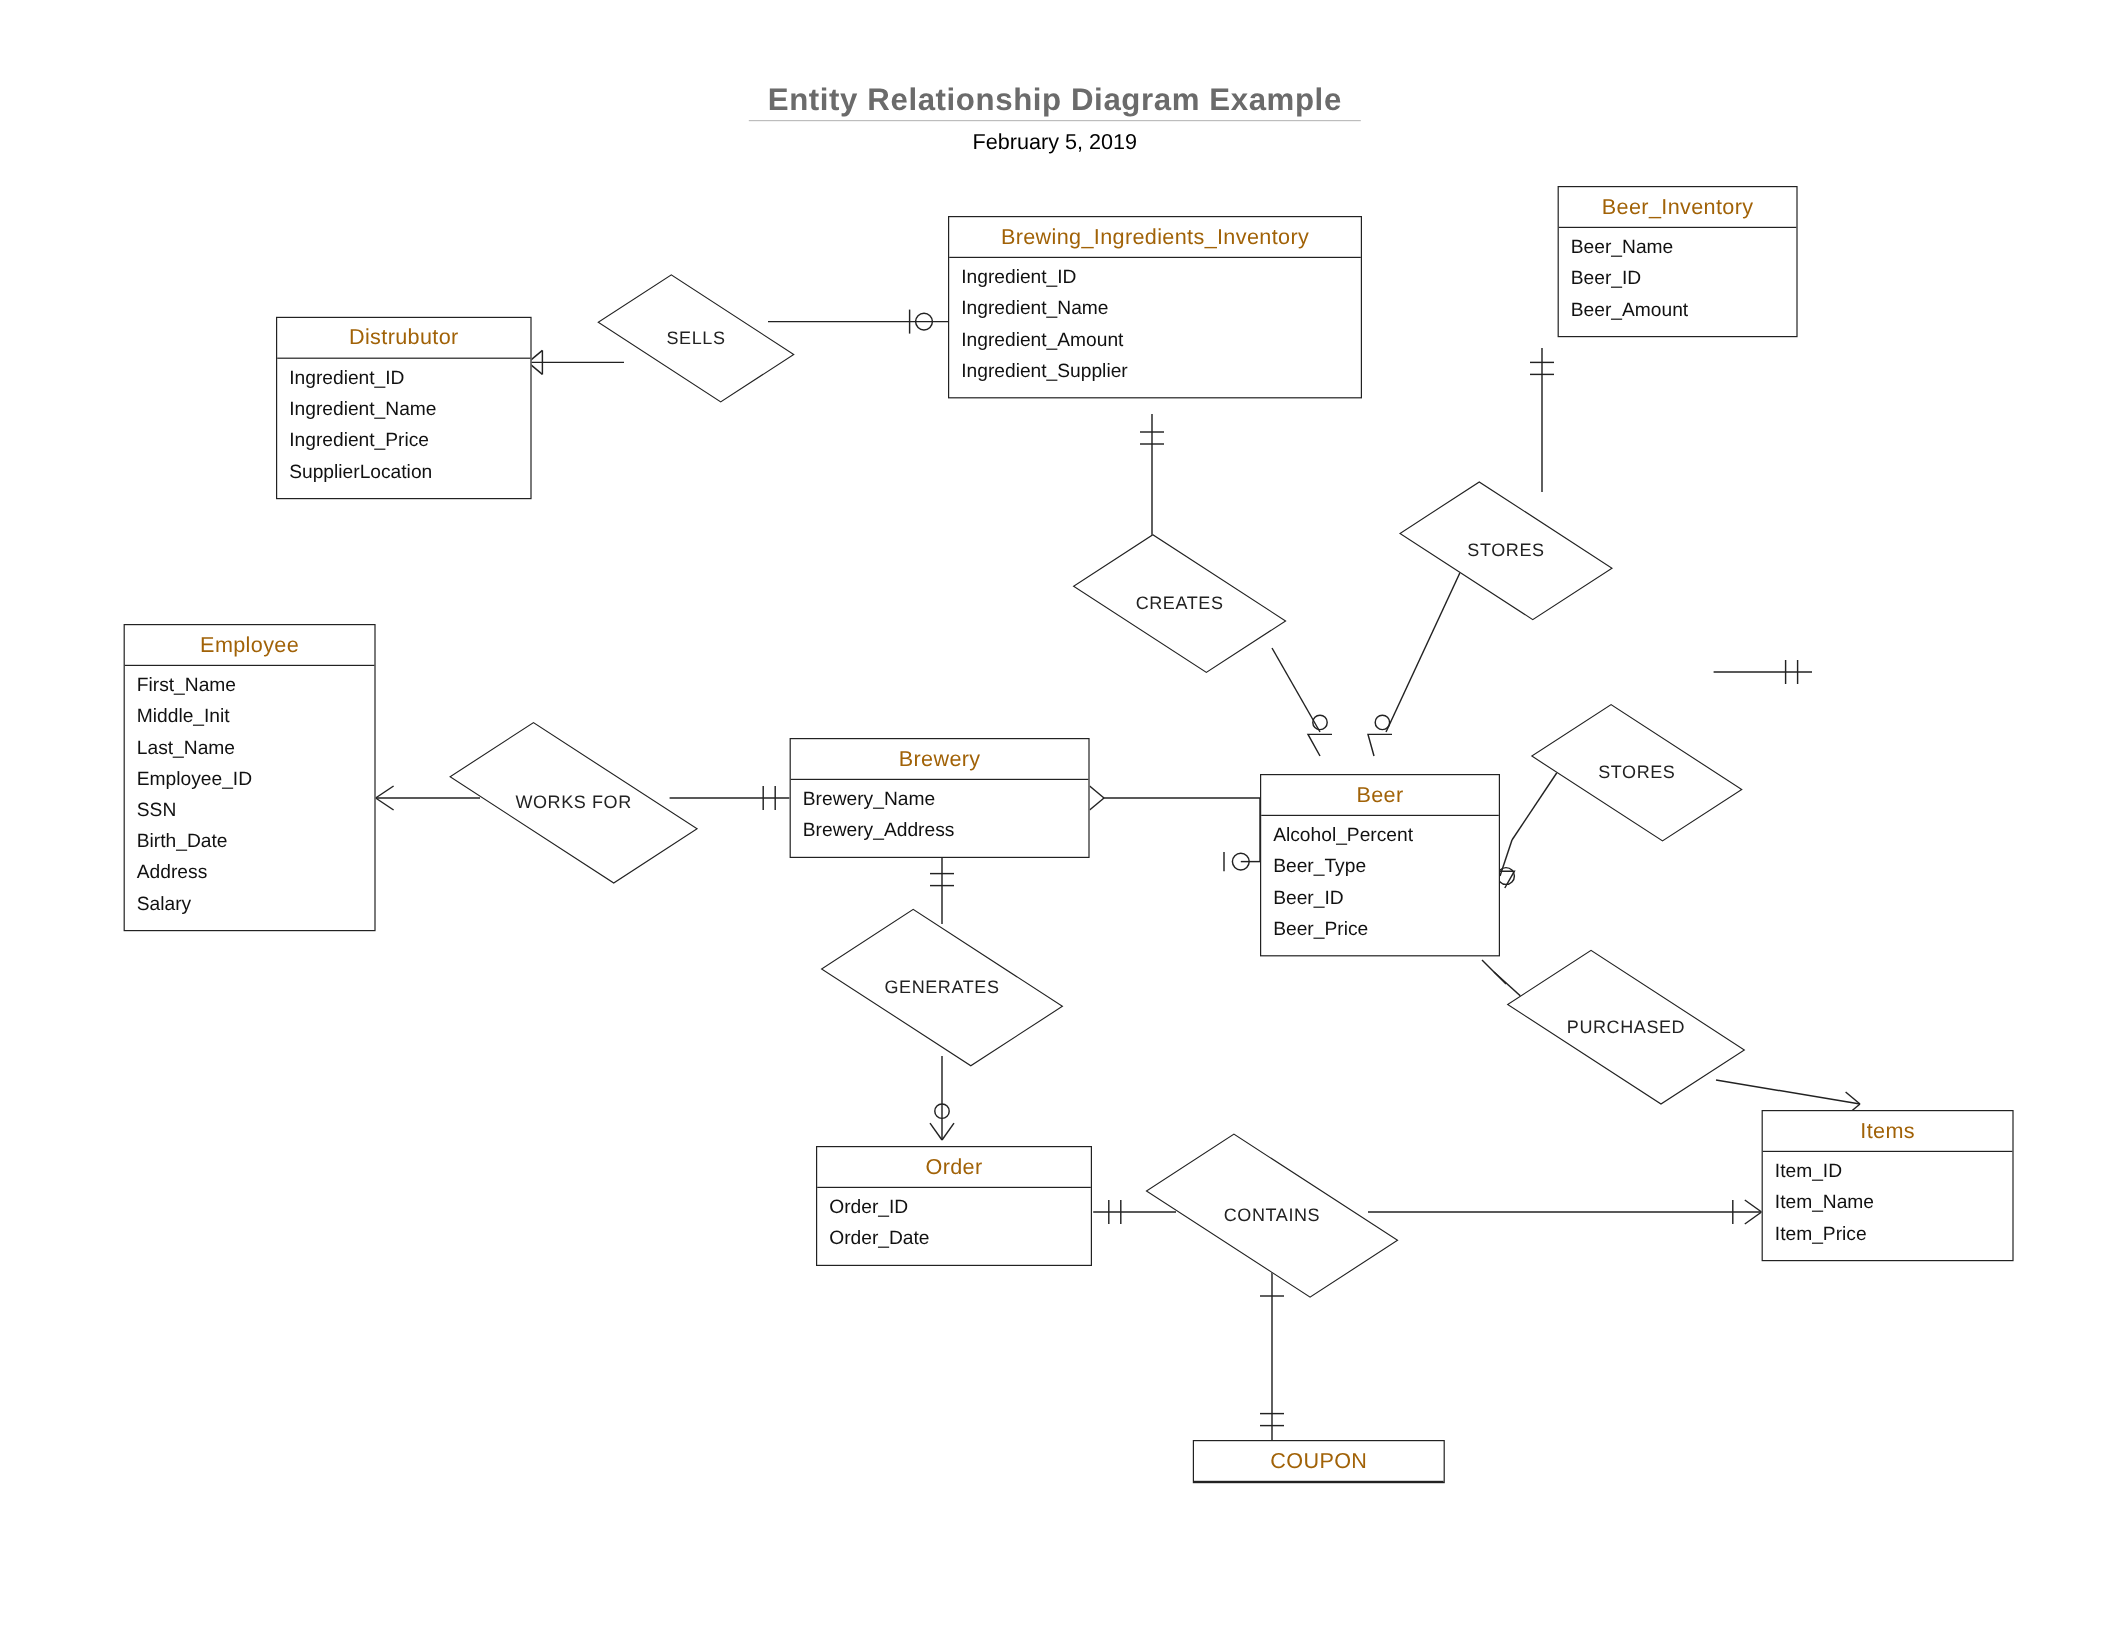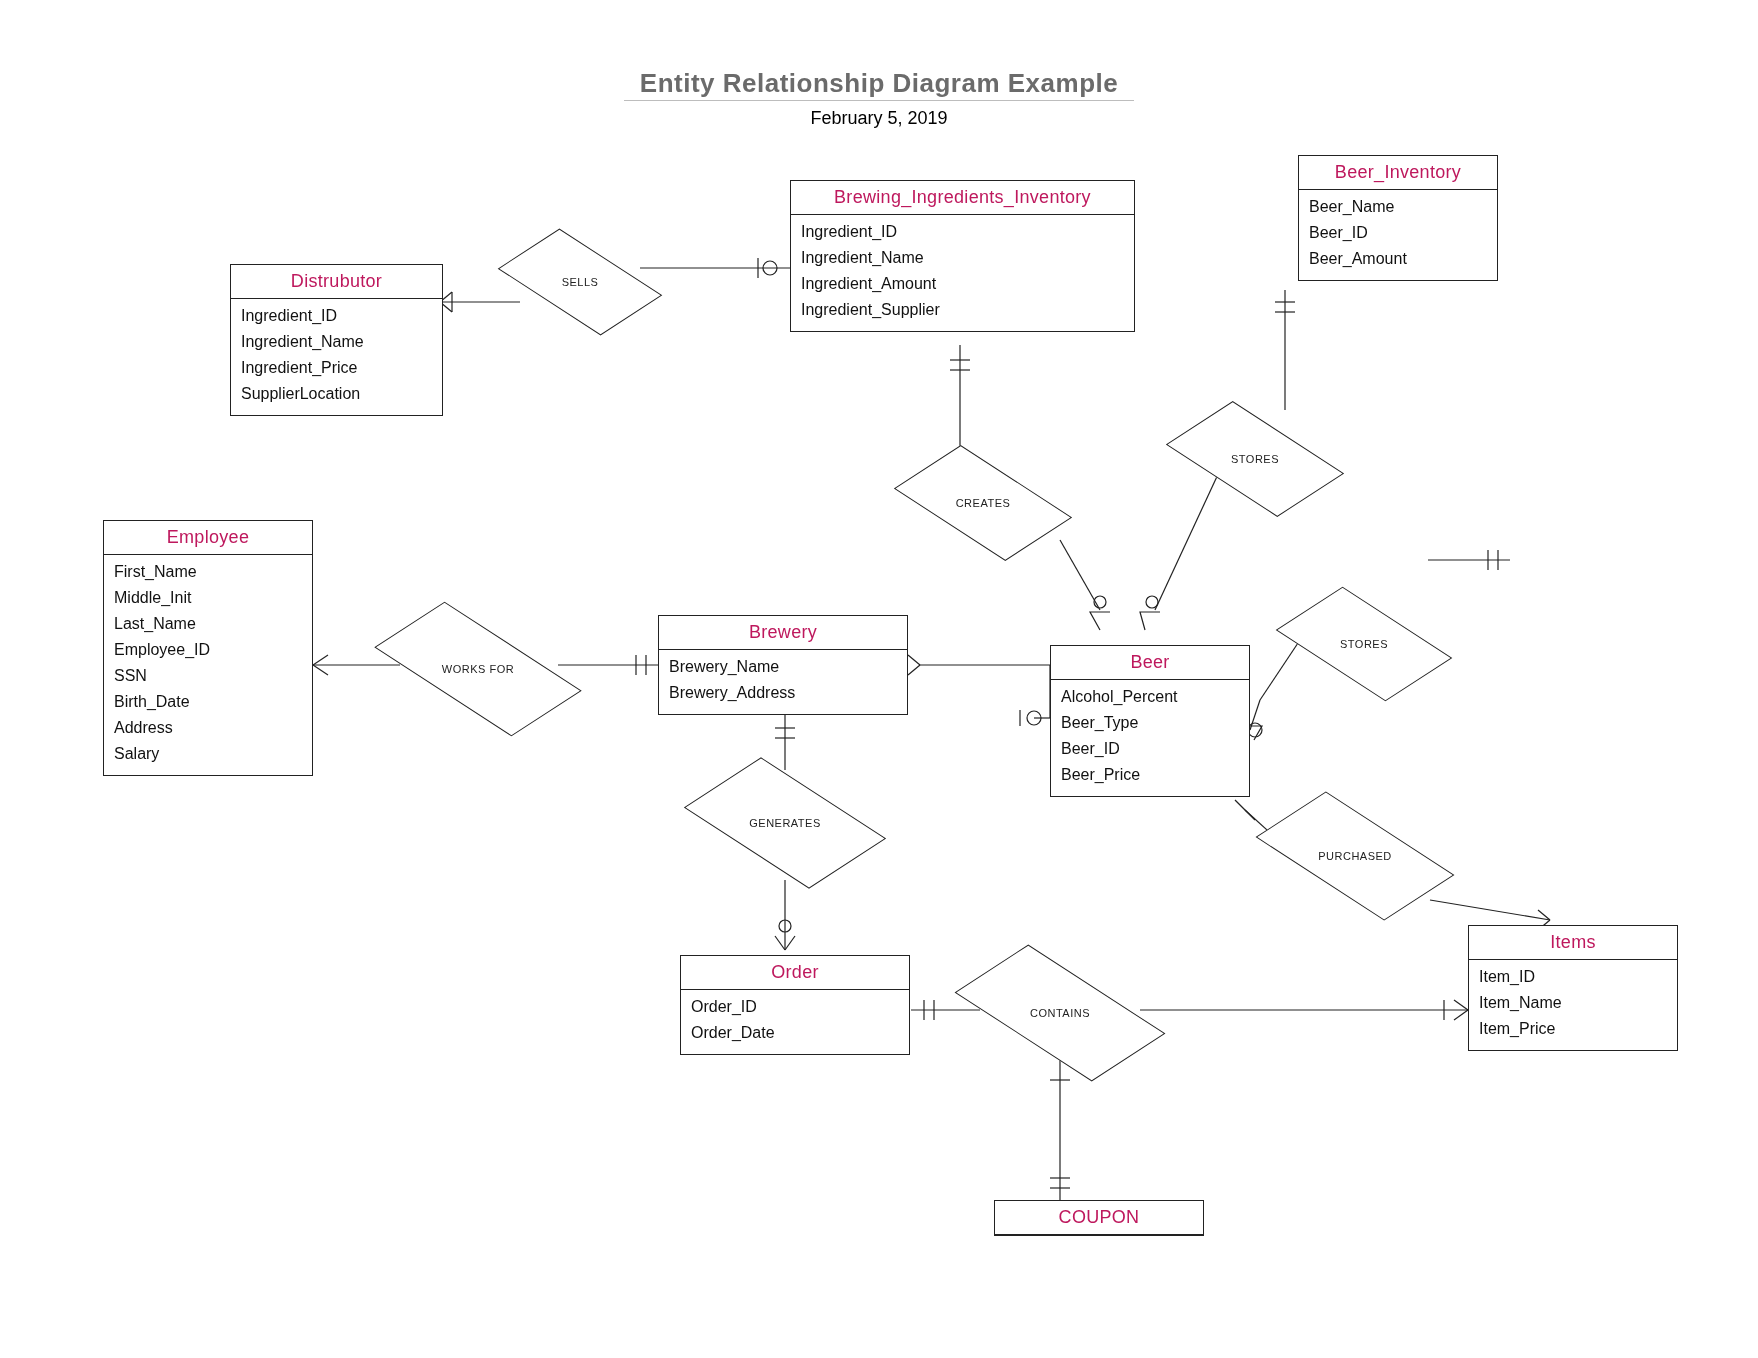--- a/index.html
+++ b/index.html
@@ -45,21 +45,21 @@
   .entity {
     position: absolute;
     border: 1.2px solid #222;
     background: #fff;
     box-sizing: border-box;
   }
   .entity .header {
     text-align: center;
     padding: 6px 8px;
     font-size: 18px;
-    color: #be185d;
+    color: #a16207;
     border-bottom: 1.2px solid #222;
     letter-spacing: 0.3px;
   }
   .entity .attrs {
     padding: 4px 10px 8px 10px;
   }
   .entity .attrs div {
     font-size: 16px;
     color: #111;
     padding: 4px 0;
@@ -78,21 +78,21 @@
     height: 100%;
     border: 1.2px solid #222;
     background: #fff;
     transform: rotate(45deg) skew(-12deg, -12deg);
     box-sizing: border-box;
   }
   .relationship .label {
     position: absolute;
     left: 50%; top: 50%;
     transform: translate(-50%, -50%);
-    font-size: 11px;
+    font-size: 15px;
     letter-spacing: 0.5px;
     color: #222;
     white-space: nowrap;
   }
   svg.connectors {
     position: absolute;
     left: 0; top: 0;
     width: 1758px;
     height: 1358px;
     pointer-events: none;

